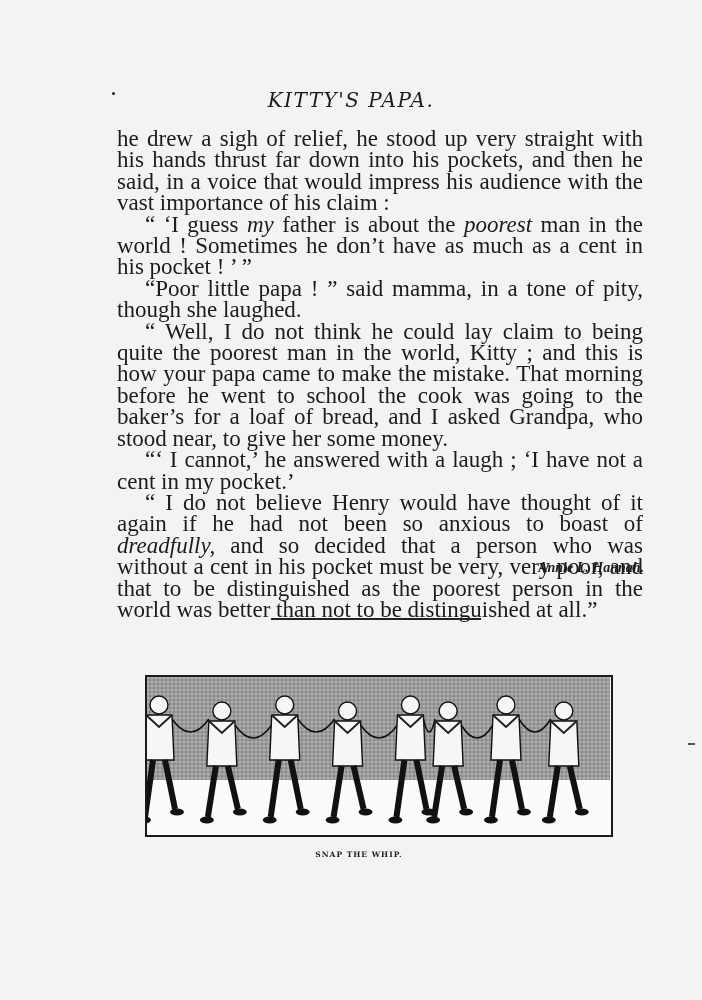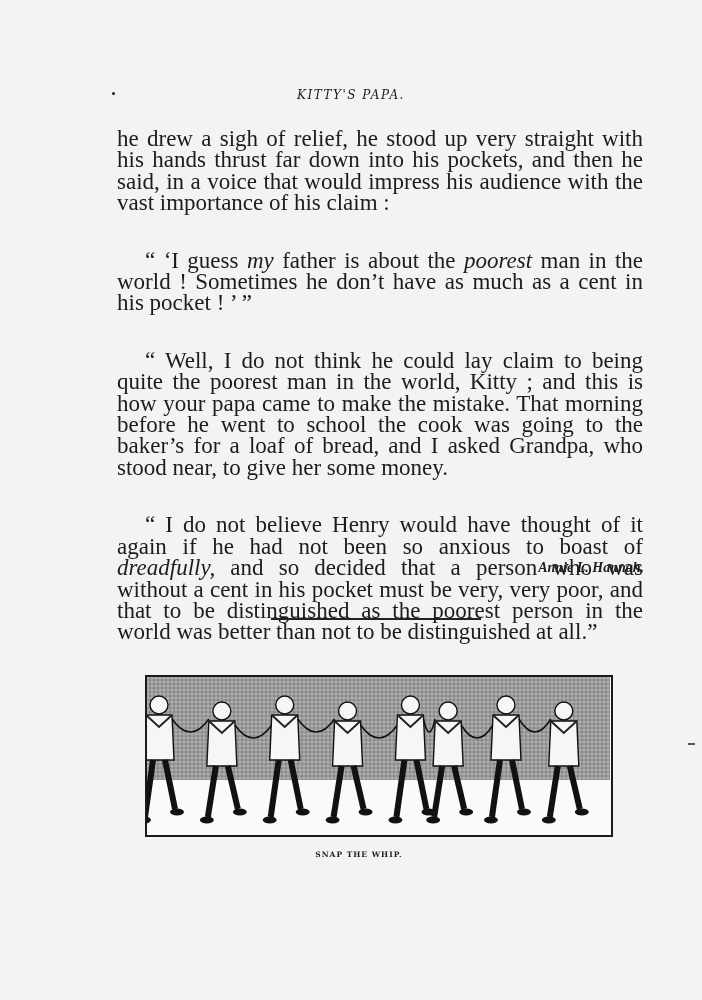--- a/index.html
+++ b/index.html
@@ -6,29 +6,29 @@
     body {
       width: 702px; height: 1000px; overflow: hidden;
       background: #f3f3f1;
       font-family: "DejaVu Serif", "Liberation Serif", serif;
       color: #1c1c1c;
       position: relative;
     }
     .speck { position: absolute; background: #222; border-radius: 50%; }
     .running-head {
       position: absolute; left: 0; width: 702px; top: 88px;
-      text-align: center; font-style: italic; font-size: 12px; letter-spacing: 1.5px;
+      text-align: center; font-style: italic; font-size: 20px; letter-spacing: 1.5px;
     }
     .text-block {
       position: absolute; left: 117px; width: 526px; top: 128px;
       font-family: "Liberation Serif", "DejaVu Serif", serif;
       font-size: 23px; line-height: 21.4px; text-align: justify;
     }
     .text-block p { margin: 0; }
-    .text-block p.indent { text-indent: 28px; margin-top: 36px; }
+    .text-block p.indent { text-indent: 28px; }
     .signature {
       position: absolute; right: 58px; top: 560px;
       font-family: "Liberation Serif", serif; font-style: italic; font-weight: bold;
       font-size: 14px;
     }
     .rule {
       position: absolute; left: 271px; width: 210px; top: 618px; height: 2px; background: #222;
     }
     .illustration {
       position: absolute; left: 145px; top: 675px; width: 468px; height: 162px;
@@ -45,21 +45,23 @@
 </head>
 <body>
 
 <div class="speck" style="left:112px;top:92px;width:3px;height:3px;"></div>
 
 <div class="running-head">KITTY'S PAPA.</div>
 
 <div class="text-block" id="text-block">
     <p><span>he drew a sigh of relief, he stood up very straight with his hands thrust far down into his pockets, and then he said, in a voice that would impress his audience with the vast importance of his claim :</span></p>
     <p class="indent"><span>“ ‘I guess </span><em>my</em><span> father is about the </span><em>poorest</em><span> man in the world !  Sometimes he don’t have as much as a cent in his pocket ! ’ ”</span></p>
+    <p class="indent"><span>“Poor little papa ! ”  said mamma, in a tone of pity, though she laughed.</span></p>
     <p class="indent"><span>“ Well, I do not think he could lay claim to being quite the poorest man in the world, Kitty ; and this is how your papa came to make the mistake.  That morning before he went to school the cook was going to the baker’s for a loaf of bread, and I asked Grandpa, who stood near, to give her some money.</span></p>
+    <p class="indent"><span>“‘ I cannot,’ he answered with a laugh ; ‘I have not a cent in my pocket.’</span></p>
     <p class="indent"><span>“ I do not believe Henry would have thought of it again if he had not been so anxious to boast of </span><em>dreadfully,</em><span> and so decided that a person who was without a cent in his pocket must be very, very poor, and that to be distinguished as the poorest person in the world was better than not to be distinguished at all.”</span></p>
   </div>
 
 <div class="signature">Annie L. Hannah.</div>
 
 <div class="rule"></div>
 
 <div class="illustration">
   <svg width="463" height="157" viewBox="0 0 463 157" id="illus-svg">
     <defs>

